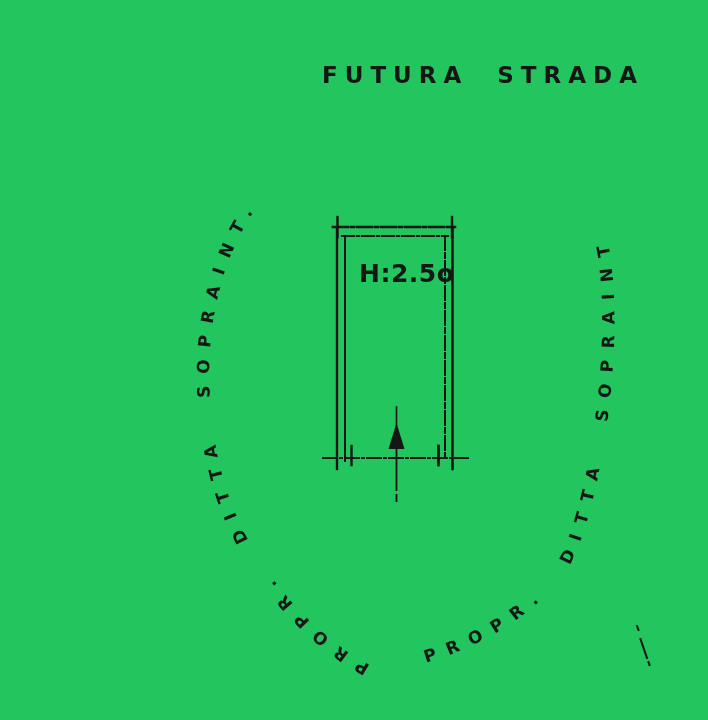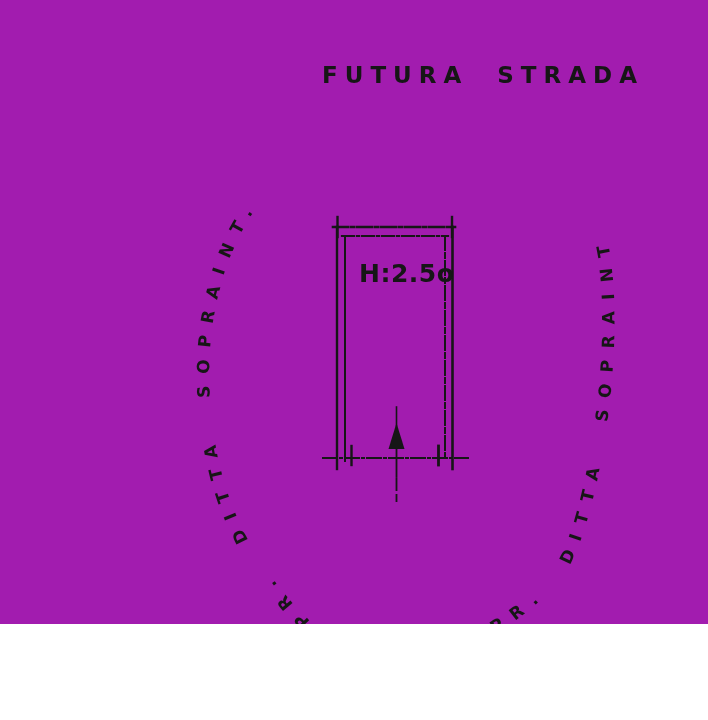--- a/index.html
+++ b/index.html
@@ -3,22 +3,22 @@
 <meta charset="utf-8">
 <style>
   html, body {
     margin: 0;
     padding: 0;
     background: #ffffff;
   }
   .page {
     position: relative;
     width: 708px;
-    height: 624px;
-    background: #a21caf;
+    height: 720px;
+    background: #22c55e;
     overflow: hidden;
   }
   svg {
     display: block;
     width: 708px;
     height: 720px;
   }
   text {
     font-family: "DejaVu Sans", sans-serif;
     font-weight: 700;

